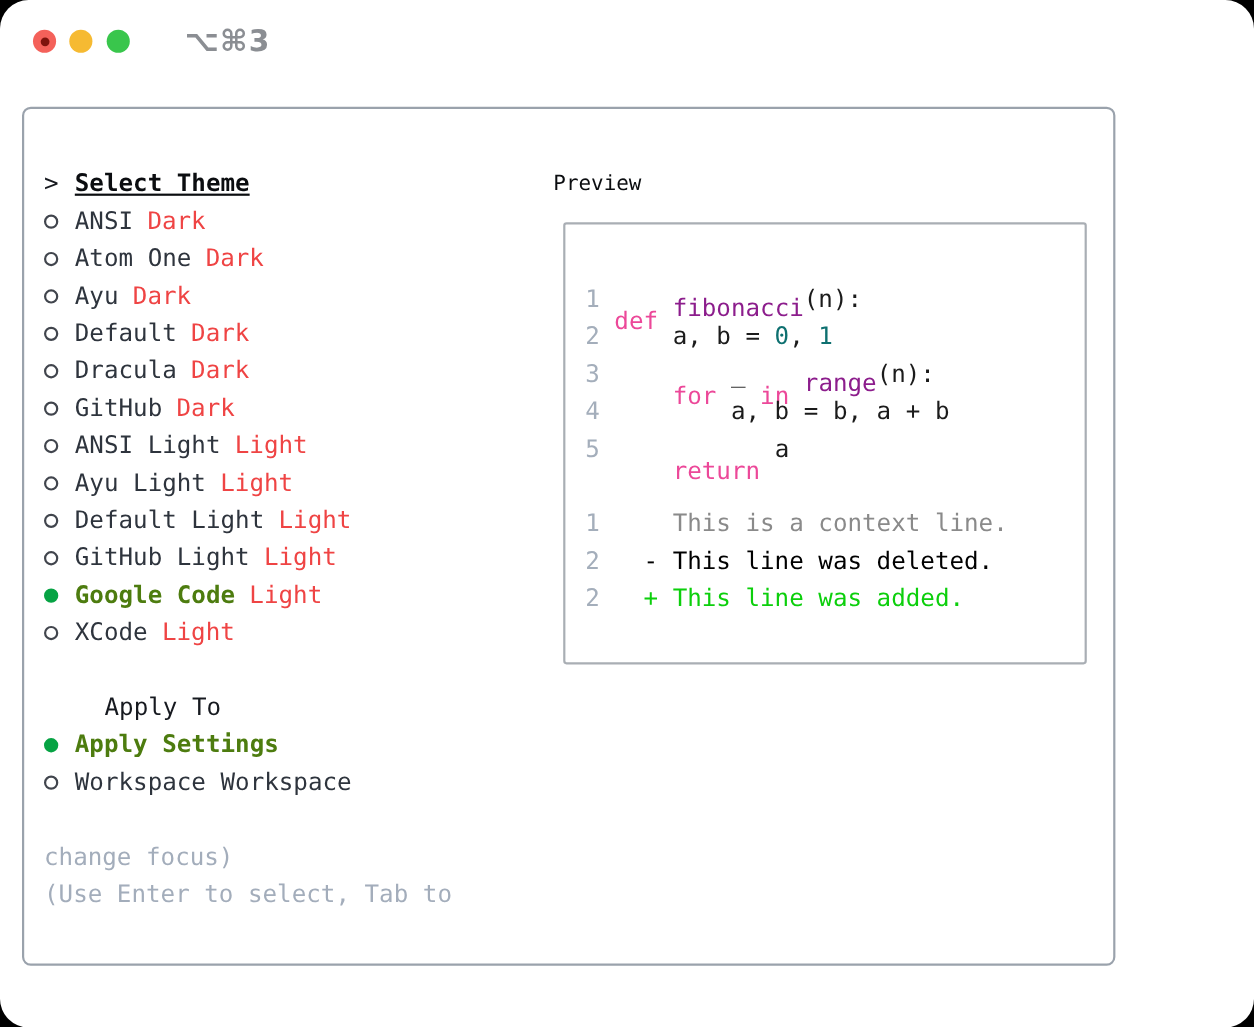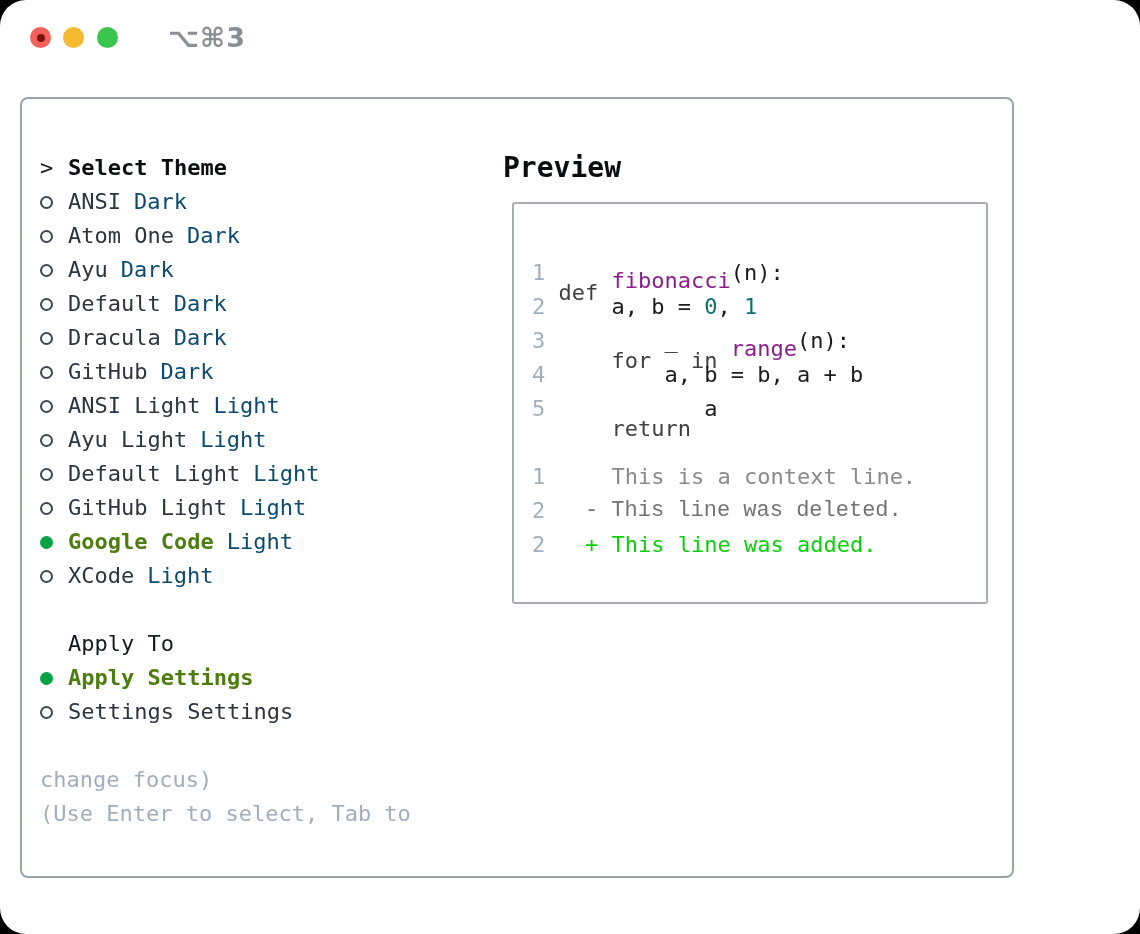--- a/index.html
+++ b/index.html
@@ -14,39 +14,39 @@
   .tl.green{left:97px;background:#39c64c;}
   .tl-dot{width:8px;height:8px;border-radius:50%;background:#7e130d;}
   .title{position:absolute;left:168px;top:22px;font-family:"DejaVu Sans","Liberation Sans",sans-serif;font-size:27px;font-weight:bold;color:#8b8e93;letter-spacing:1px;}
 
   
   .panel{position:absolute;left:20px;top:97px;width:994px;height:781px;border:2px solid #9aa2ac;border-radius:8px;box-sizing:border-box;background:#fff;}
 
   .leftcol{position:absolute;left:18px;top:51px;width:440px;}
   .row{display:flex;align-items:center;height:34px;white-space:pre;font-size:22px;color:#2e343d;}
   .marker{display:inline-block;width:28px;flex:0 0 28px;color:#16191f;}
-  .htext{font-weight:bold;color:#0b0d10;}
+  .htext{font-weight:bold;color:#0b0d10;text-decoration:underline;}
   .circle{display:inline-block;width:13px;height:13px;border-radius:50%;border:2px solid #41454d;box-sizing:border-box;}
   .circle.on{background:#07a344;border-color:#07a344;}
   .name{color:#2e343d;}
   .name.sel{color:#4d7c0f;font-weight:bold;}
-  .variant{color:#0c4a6e;margin-left:13px;}
+  .variant{color:#ef4444;margin-left:13px;}
   .hint{color:#a3adbb;}
 
   .prevcol{position:absolute;left:481px;top:51px;width:496px;}
-  .prev-heading{font-weight:bold;color:#0b0d10;font-size:28px;height:34px;display:flex;align-items:center;}
+  .prev-heading{font-weight:normal;color:#0b0d10;font-size:19px;height:34px;display:flex;align-items:center;}
   .prevbox{margin-top:18px;margin-left:9px;width:476px;height:402px;border:2px solid #a9aeb4;border-radius:3px;box-sizing:border-box;padding:51px 0 0 18px;overflow:hidden;background:#fff;}
   .cline{height:34px;white-space:pre;font-size:22px;display:flex;align-items:center;color:#1b1b1b;}
   .num{color:#a4aebb;}
-  .kw{color:#404040;margin-top:40px;}
+  .kw{color:#ec4899;margin-top:40px;}
   .fn{color:#8c1d8c;margin-top:16px;}
   .lit{color:#0e7070;}
   .pln{color:#1b1b1b;}
   .ctx{color:#8a8a8a;text-align:right;}
-  .del{color:#737373;font-family:Liberation Mono, monospace;}
+  .del{color:#000000;}
   .add{color:#0ccf0c;}
 </style>
 </head>
 <body>
 
 <div class="window">
   <div class="titlebar">
     <span class="tl red">
         <span class="tl-dot"></span>
       </span>
@@ -72,25 +72,25 @@
           <div class="row"><span class="marker"><span class="circle"></span></span><span class="name">ANSI Light</span><span class="variant">Light</span></div>
           <div class="row"><span class="marker"><span class="circle"></span></span><span class="name">Ayu Light</span><span class="variant">Light</span></div>
           <div class="row"><span class="marker"><span class="circle"></span></span><span class="name">Default Light</span><span class="variant">Light</span></div>
           <div class="row"><span class="marker"><span class="circle"></span></span><span class="name">GitHub Light</span><span class="variant">Light</span></div>
           <div class="row"><span class="marker"><span class="circle on"></span></span><span class="name sel">Google Code</span><span class="variant">Light</span></div>
           <div class="row"><span class="marker"><span class="circle"></span></span><span class="name">XCode</span><span class="variant">Light</span></div>
         </div>
       <div class="row"></div>
       <div class="row">
         <span class="marker"></span>
-        <span style="color:#16191f;">Apply To</span>
+        <span style="color:#16191f;margin-left:27px;">Apply To</span>
       </div>
       <div id="apply-list">
           <div class="row"><span class="marker"><span class="circle on"></span></span><span class="name sel">Apply Settings</span></div>
-          <div class="row"><span class="marker"><span class="circle"></span></span><span class="name">Settings Settings</span></div>
+          <div class="row"><span class="marker"><span class="circle"></span></span><span class="name">Workspace Workspace</span></div>
         </div>
       <div class="row"></div>
       <div id="hint-block">
           <div class="row hint">change focus)</div>
           <div class="row hint">(Use Enter to select, Tab to</div>
         </div>
     </div>
 
     <div class="prevcol">
       <div class="prev-heading">Preview</div>

